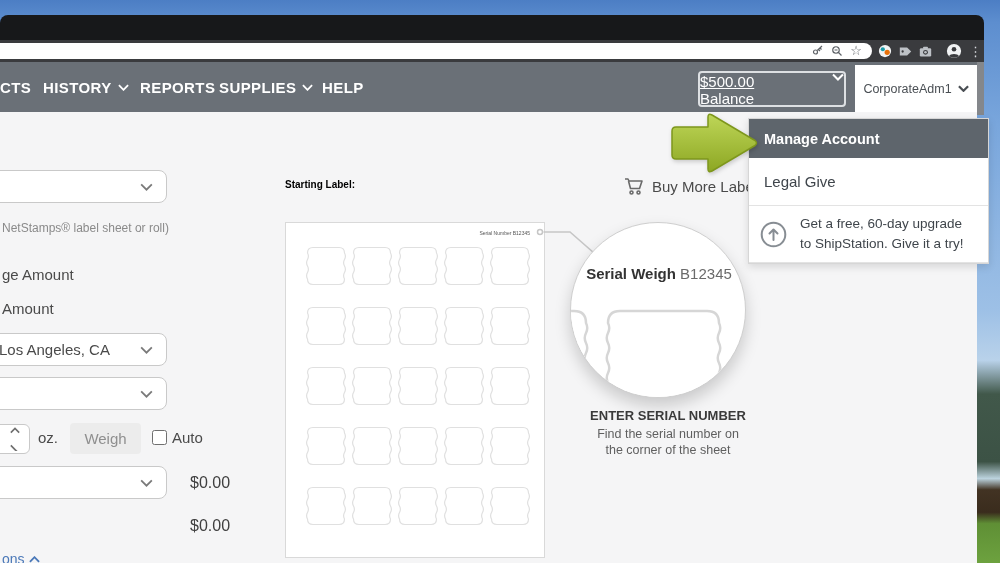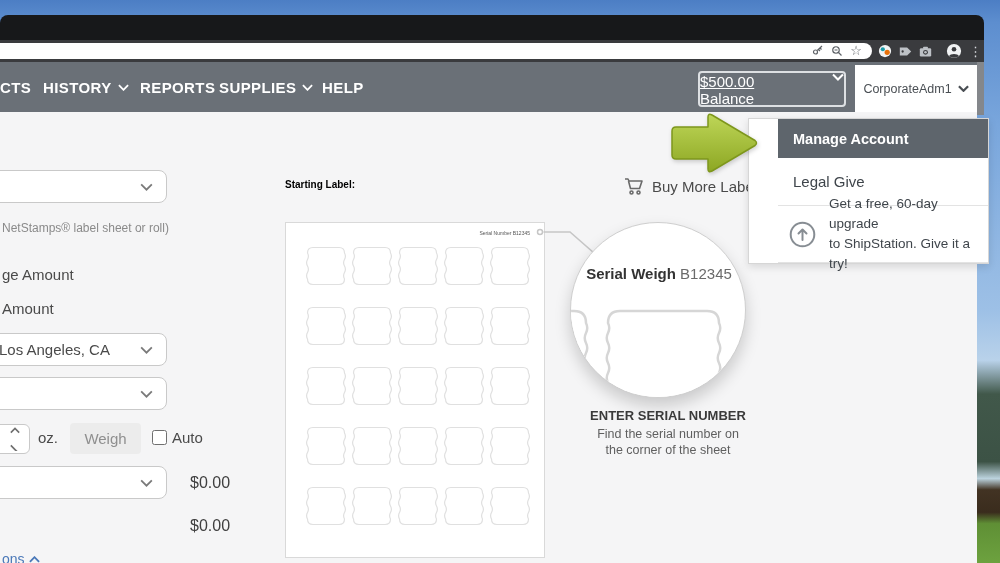--- a/index.html
+++ b/index.html
@@ -41,21 +41,21 @@
   .balance-btn { left:698px; top:71px; width:148px; height:36px;
     border:2px solid #dde0e3; border-radius:4px; color:#fff; font-size:15px;
     display:flex; justify-content:center; gap:20px; background:transparent; }
   .balance-amt { text-decoration:underline; }
   .account-box { left:855px; top:65px; width:122px; height:47px; background:#ffffff;
     display:flex; align-items:center; justify-content:center; gap:6px;
     font-size:12.5px; color:#4a4f54; }
 
   
   .menu { left:748px; top:118px; width:241px; background:#ffffff;
-    border:1px solid #d6d6d6; box-shadow:0 3px 8px rgba(0,0,0,.12); z-index:30;padding-left:29px; }
+    border:1px solid #d6d6d6; box-shadow:0 3px 8px rgba(0,0,0,.12); z-index:30; }
   .menu-row { position:relative; font-size:15px; color:#3f454b; }
   .menu-manage { height:39px; background:var(--hilite,#5e656c); color:#ffffff;
     font-weight:bold; font-size:14.5px; display:flex; align-items:center; padding-left:15px; }
   .menu-legal { height:48px; display:flex; align-items:center; padding-left:15px;
     border-bottom:1px solid #e3e3e3; }
   .menu-promo { height:57px; display:flex; align-items:center; gap:13px;
     padding-left:11px; border-bottom:1px solid #e3e3e3; }
   .promo-circle { width:27px; height:27px; flex:0 0 27px; }
   .promo-text { font-size:13.5px; line-height:20px; color:#3f454b; }
   .menu-signout { height:38px; display:flex; align-items:center; padding-left:15px; }

